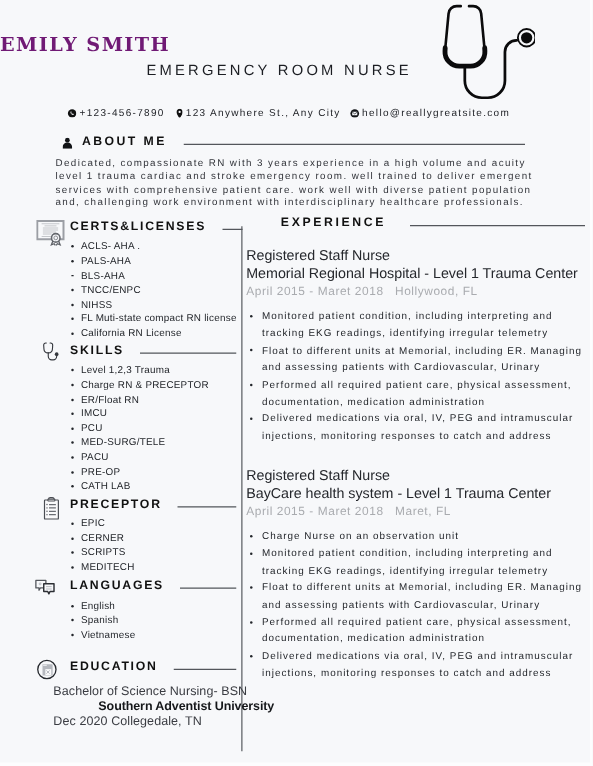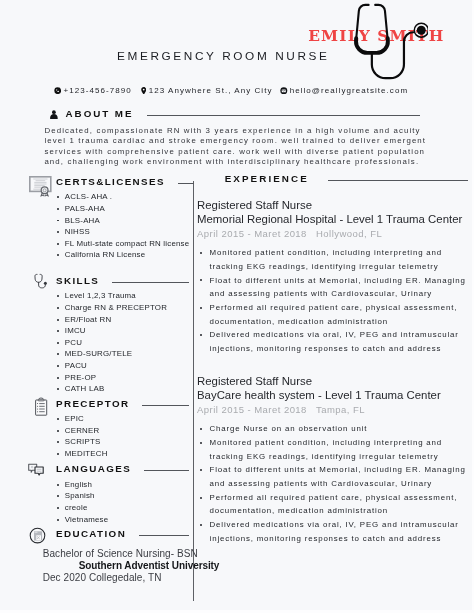--- a/index.html
+++ b/index.html
@@ -3,22 +3,22 @@
 <meta charset="utf-8">
 <style>
   html,body{margin:0;padding:0;}
   body{width:474px;height:613px;background:#f7f8fa;font-family:"Liberation Sans",sans-serif;color:#1c1c1c;overflow:hidden;}
   .page{position:relative;width:474px;height:613px;background:#f7f8fa;}
   .edge-r{position:absolute;right:0;top:0;width:2px;height:613px;background:#fdfdfe;}
   .edge-b{position:absolute;left:0;bottom:0;width:474px;height:3px;background:#fdfdfe;}
 
   
   .hdr{position:absolute;left:0;top:0;width:474px;height:76px;}
-  .hdr-name{position:absolute;left:0;top:26.5px;width:444.4px;text-align:right;
-    font-family:"DejaVu Serif",serif;font-weight:700;font-size:15.4px;letter-spacing:1.15px;line-height:19px;color:#ef4444;}
+  .hdr-name{position:absolute;left:0;top:26.5px;width:444.4px;text-align:left;
+    font-family:"DejaVu Serif",serif;font-weight:700;font-size:15.4px;letter-spacing:1.15px;line-height:19px;color:#701a75;}
   .hdr-role{position:absolute;left:0;top:49.2px;width:446.6px;text-align:center;
     font-family:"Liberation Sans",sans-serif;font-weight:400;font-size:11.8px;letter-spacing:2.6px;line-height:14px;color:#1b1d22;}
   .steth{position:absolute;left:348px;top:0px;}
 
   .contacts{position:absolute;left:0;top:85.5px;width:468px;height:10px;}
   .ci{position:absolute;display:flex;align-items:center;}
   .ci:nth-child(1){left:54.1px;} .ci:nth-child(2){left:140.6px;} .ci:nth-child(3){left:280.2px;}
   .ci-ico{width:9.5px;flex:0 0 9.5px;display:flex;align-items:center;justify-content:flex-start;}
   .ci:nth-child(2) .ci-ico{width:8.1px;flex:0 0 8.1px;}
   .ci-txt{font-size:8.0px;letter-spacing:1.05px;color:#1c1e23;white-space:nowrap;line-height:10px;}
@@ -157,20 +157,21 @@
               <path d="M17.9 16.8l1.2 3.1-2.2-.9-1.0 1.3" fill="none" stroke="#5e6167" stroke-width="1.05"></path>
             </svg>
           </span>
           <span class="lsec-title" data-name="left-section-title">CERTS&amp;LICENSES</span>
           <span class="lsec-rule" data-name="left-section-rule"></span>
         </div>
         <ul class="bl" data-name="left-section-list">
           <li data-name="list-item">ACLS- AHA .</li>
           <li data-name="list-item">PALS-AHA</li>
           <li data-name="list-item">BLS-AHA</li>
+          <li data-name="list-item">TNCC/ENPC</li>
           <li data-name="list-item">NIHSS</li>
           <li data-name="list-item">FL Muti-state compact RN license</li>
           <li data-name="list-item">California RN License</li>
         </ul>
       </div>
       <div class="lsec s1" data-name="left-section">
         <div class="lsec-head" data-name="left-section-header">
           <span class="lsec-ico" data-name="stethoscope-small-icon" style="display: inline-flex; align-items: center;">
             <svg width="14" height="18" viewBox="33 272 14 18">
               <path d="M37.05 274.4 h-0.45 c-0.95 0-1.7 .8-1.65 1.75 l0.2 3.0 c0.1 1.75 1.55 3.15 3.3 3.15 h0.2 c1.75 0 3.2-1.4 3.3-3.15 l0.2-3.0 c0.05-.95-0.7-1.75-1.65-1.75 h-0.45" fill="none" stroke="#34373d" stroke-width="0.9" stroke-linecap="round"></path>
@@ -230,21 +231,20 @@
               <path d="M35.0 468.0 h8.2 v6.2 h-3.2 l-0.9 1.9 l-0.9-1.9 h-3.2 z" fill="#f7f8fa" stroke="#2c2f34" stroke-width="1.15" stroke-linejoin="round"></path>
               <path d="M37.2 470.3 h3.8 M37.2 472.2 h3.8" stroke="#a8abb1" stroke-width="0.62" stroke-linecap="round"></path>
             </svg>
           </span>
           <span class="lsec-title" data-name="left-section-title">LANGUAGES</span>
           <span class="lsec-rule" data-name="left-section-rule"></span>
         </div>
         <ul class="bl" data-name="left-section-list">
           <li data-name="list-item">English</li>
           <li data-name="list-item">Spanish</li>
-          <li data-name="list-item">creole</li>
           <li data-name="list-item">Vietnamese</li>
         </ul>
       </div>
       <div class="lsec s4" data-name="education-section">
         <div class="lsec-head" data-name="education-header">
           <span class="lsec-ico" data-name="education-icon" style="display: inline-flex; align-items: center;">
             <svg width="18" height="18" viewBox="29 527 18 18">
               <circle cx="37.5" cy="535.6" r="7.3" fill="none" stroke="#26292e" stroke-width="1.05"></circle>
               <path d="M34.0 531.3 h7.3 c.45 0 .8 .35 .8 .8 v7.6 c0 .45-.35 .8-.8 .8 h-7.3 z" fill="#b5b8be"></path>
               <rect x="36.3" y="535.3" width="4.7" height="4.8" fill="#fafafb"></rect>
@@ -280,21 +280,21 @@
           <li data-name="job-bullet">Float to different units at Memorial, including ER. Managing and assessing patients with Cardiovascular, Urinary</li>
           <li data-name="job-bullet">Performed all required patient care, physical assessment, documentation, medication administration</li>
           <li data-name="job-bullet">Delivered medications via oral, IV, PEG and intramuscular injections, monitoring responses to catch and address</li>
         </ul>
       </div>
       <div class="job" data-name="job-entry">
         <div class="job-role" data-name="job-role">Registered Staff Nurse</div>
         <div class="job-co" data-name="job-company">BayCare health system - Level 1 Trauma Center</div>
         <div class="job-meta" data-name="job-meta">
           <span data-name="job-dates">April 2015 - Maret 2018</span>
-          <span data-name="job-location">Tampa, FL</span>
+          <span data-name="job-location">Maret, FL</span>
         </div>
         <ul class="jb" data-name="job-bullets">
           <li data-name="job-bullet">Charge Nurse on an observation unit</li>
           <li data-name="job-bullet">Monitored patient condition, including interpreting and tracking EKG readings, identifying irregular telemetry</li>
           <li data-name="job-bullet">Float to different units at Memorial, including ER. Managing and assessing patients with Cardiovascular, Urinary</li>
           <li data-name="job-bullet">Performed all required patient care, physical assessment, documentation, medication administration</li>
           <li data-name="job-bullet">Delivered medications via oral, IV, PEG and intramuscular injections, monitoring responses to catch and address</li>
         </ul>
       </div>
     </div>

